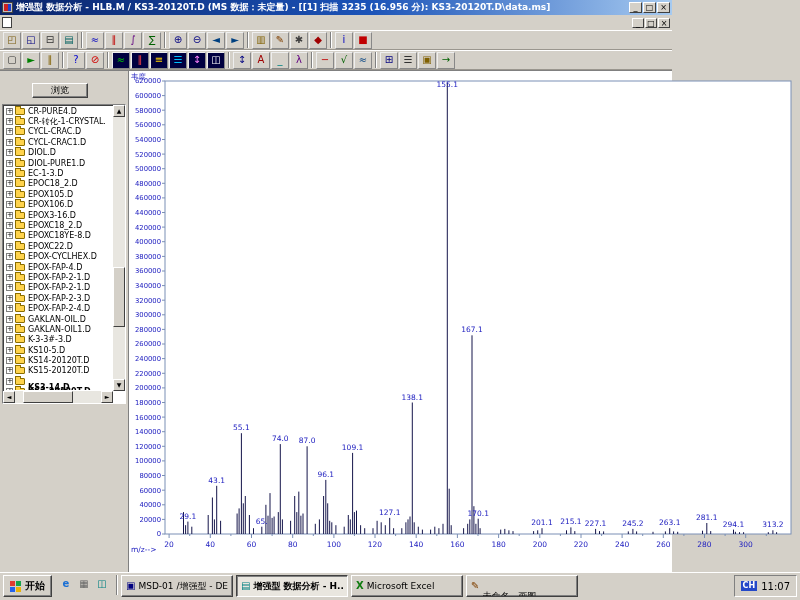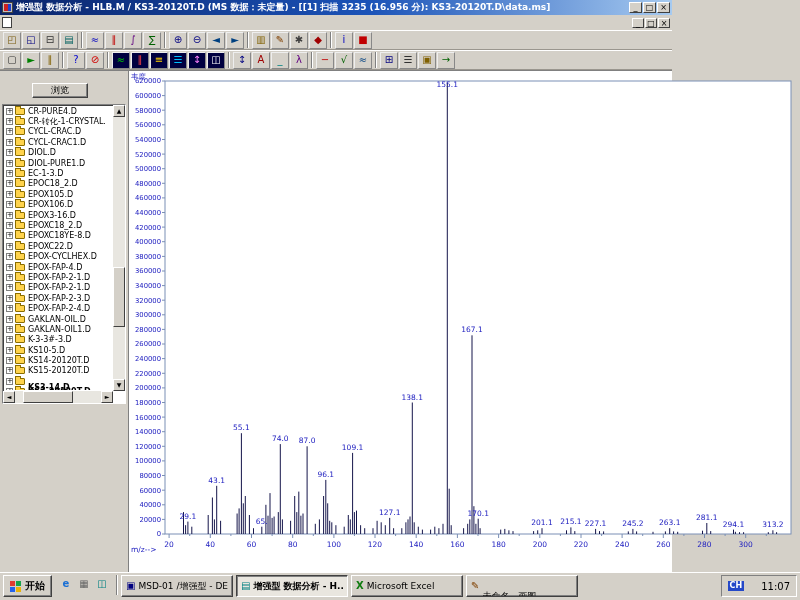--- a/index.html
+++ b/index.html
@@ -73,21 +73,21 @@
   .winflag{width:12px;height:11px;display:grid;grid-template-columns:5px 5px;grid-template-rows:5px 5px;gap:1px;}
   .winflag i{display:block;}
   .ql{display:flex;gap:2px;align-items:center;padding:0 3px;}
   .qlicon{width:16px;height:16px;display:flex;align-items:center;justify-content:center;font-size:10px;font-weight:bold;}
   .taskdiv{width:2px;height:20px;border-left:1px solid #808080;border-right:1px solid #fff;}
   .task{width:112px;height:22px;display:flex;align-items:center;gap:3px;padding:0 4px;background:#d4d0c8;
     border:1px solid;border-color:#fff #404040 #404040 #fff;box-shadow:inset -1px -1px 0 #808080;
     font-size:9px;white-space:nowrap;overflow:hidden;}
   .task.active{border-color:#404040 #fff #fff #404040;box-shadow:inset 1px 1px 0 #808080;background:#e9e6df;font-weight:bold;}
   .task .ticon{font-size:10px;font-weight:bold;flex:none;line-height:1;}
-  .tray{margin-left:auto;height:22px;display:flex;align-items:center;gap:17px;padding:0 6px;
+  .tray{margin-left:auto;height:22px;display:flex;align-items:center;gap:4px;padding:0 6px;
     border:1px solid;border-color:#808080 #fff #fff #808080;font-size:10px;}
   .lang-badge{background:#2448c8;color:#fff;font-size:8px;font-weight:bold;padding:1px 2px;line-height:1;}
 </style>
 </head>
 <body>
 
 <div class="window">
 
   <div class="titlebar">
     <div class="app-icon"></div>

